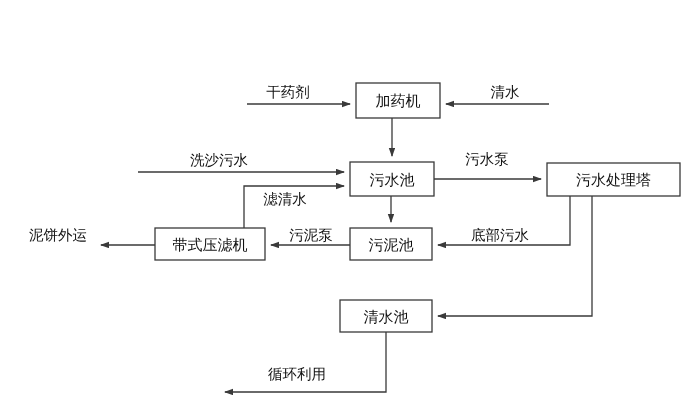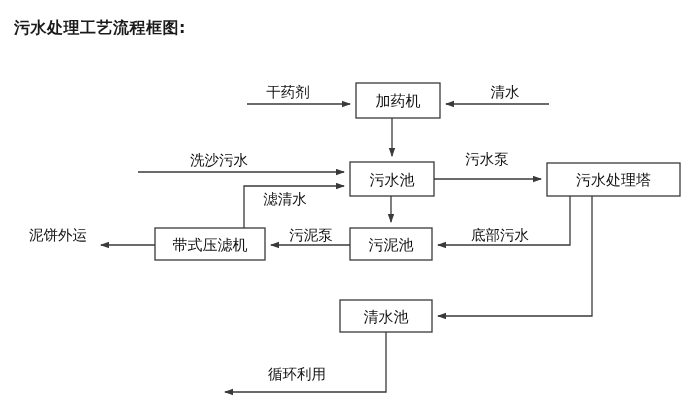--- a/index.html
+++ b/index.html
@@ -68,21 +68,20 @@
     fill: #111111;
     text-anchor: middle;
     dominant-baseline: alphabetic;
   }
 </style>
 </head>
 <body>
 
 <div id="diagram-root">
 
-  <div class="page-title">污水处理工艺流程框图:</div>
 
   <svg class="flow" viewBox="0 0 700 420">
     <defs>
       <marker id="arrowhead" markerWidth="9" markerHeight="9" refX="8" refY="3.2" orient="auto" markerUnits="userSpaceOnUse">
         <path d="M 0 0 L 9 3.2 L 0 6.4 z" fill="#3a3a3a"></path>
       </marker>
     </defs>
 
     <g id="edges-layer">
         <path class="edge-line" d="M 247 104 L 350 104" marker-end="url(#arrowhead)"></path>

